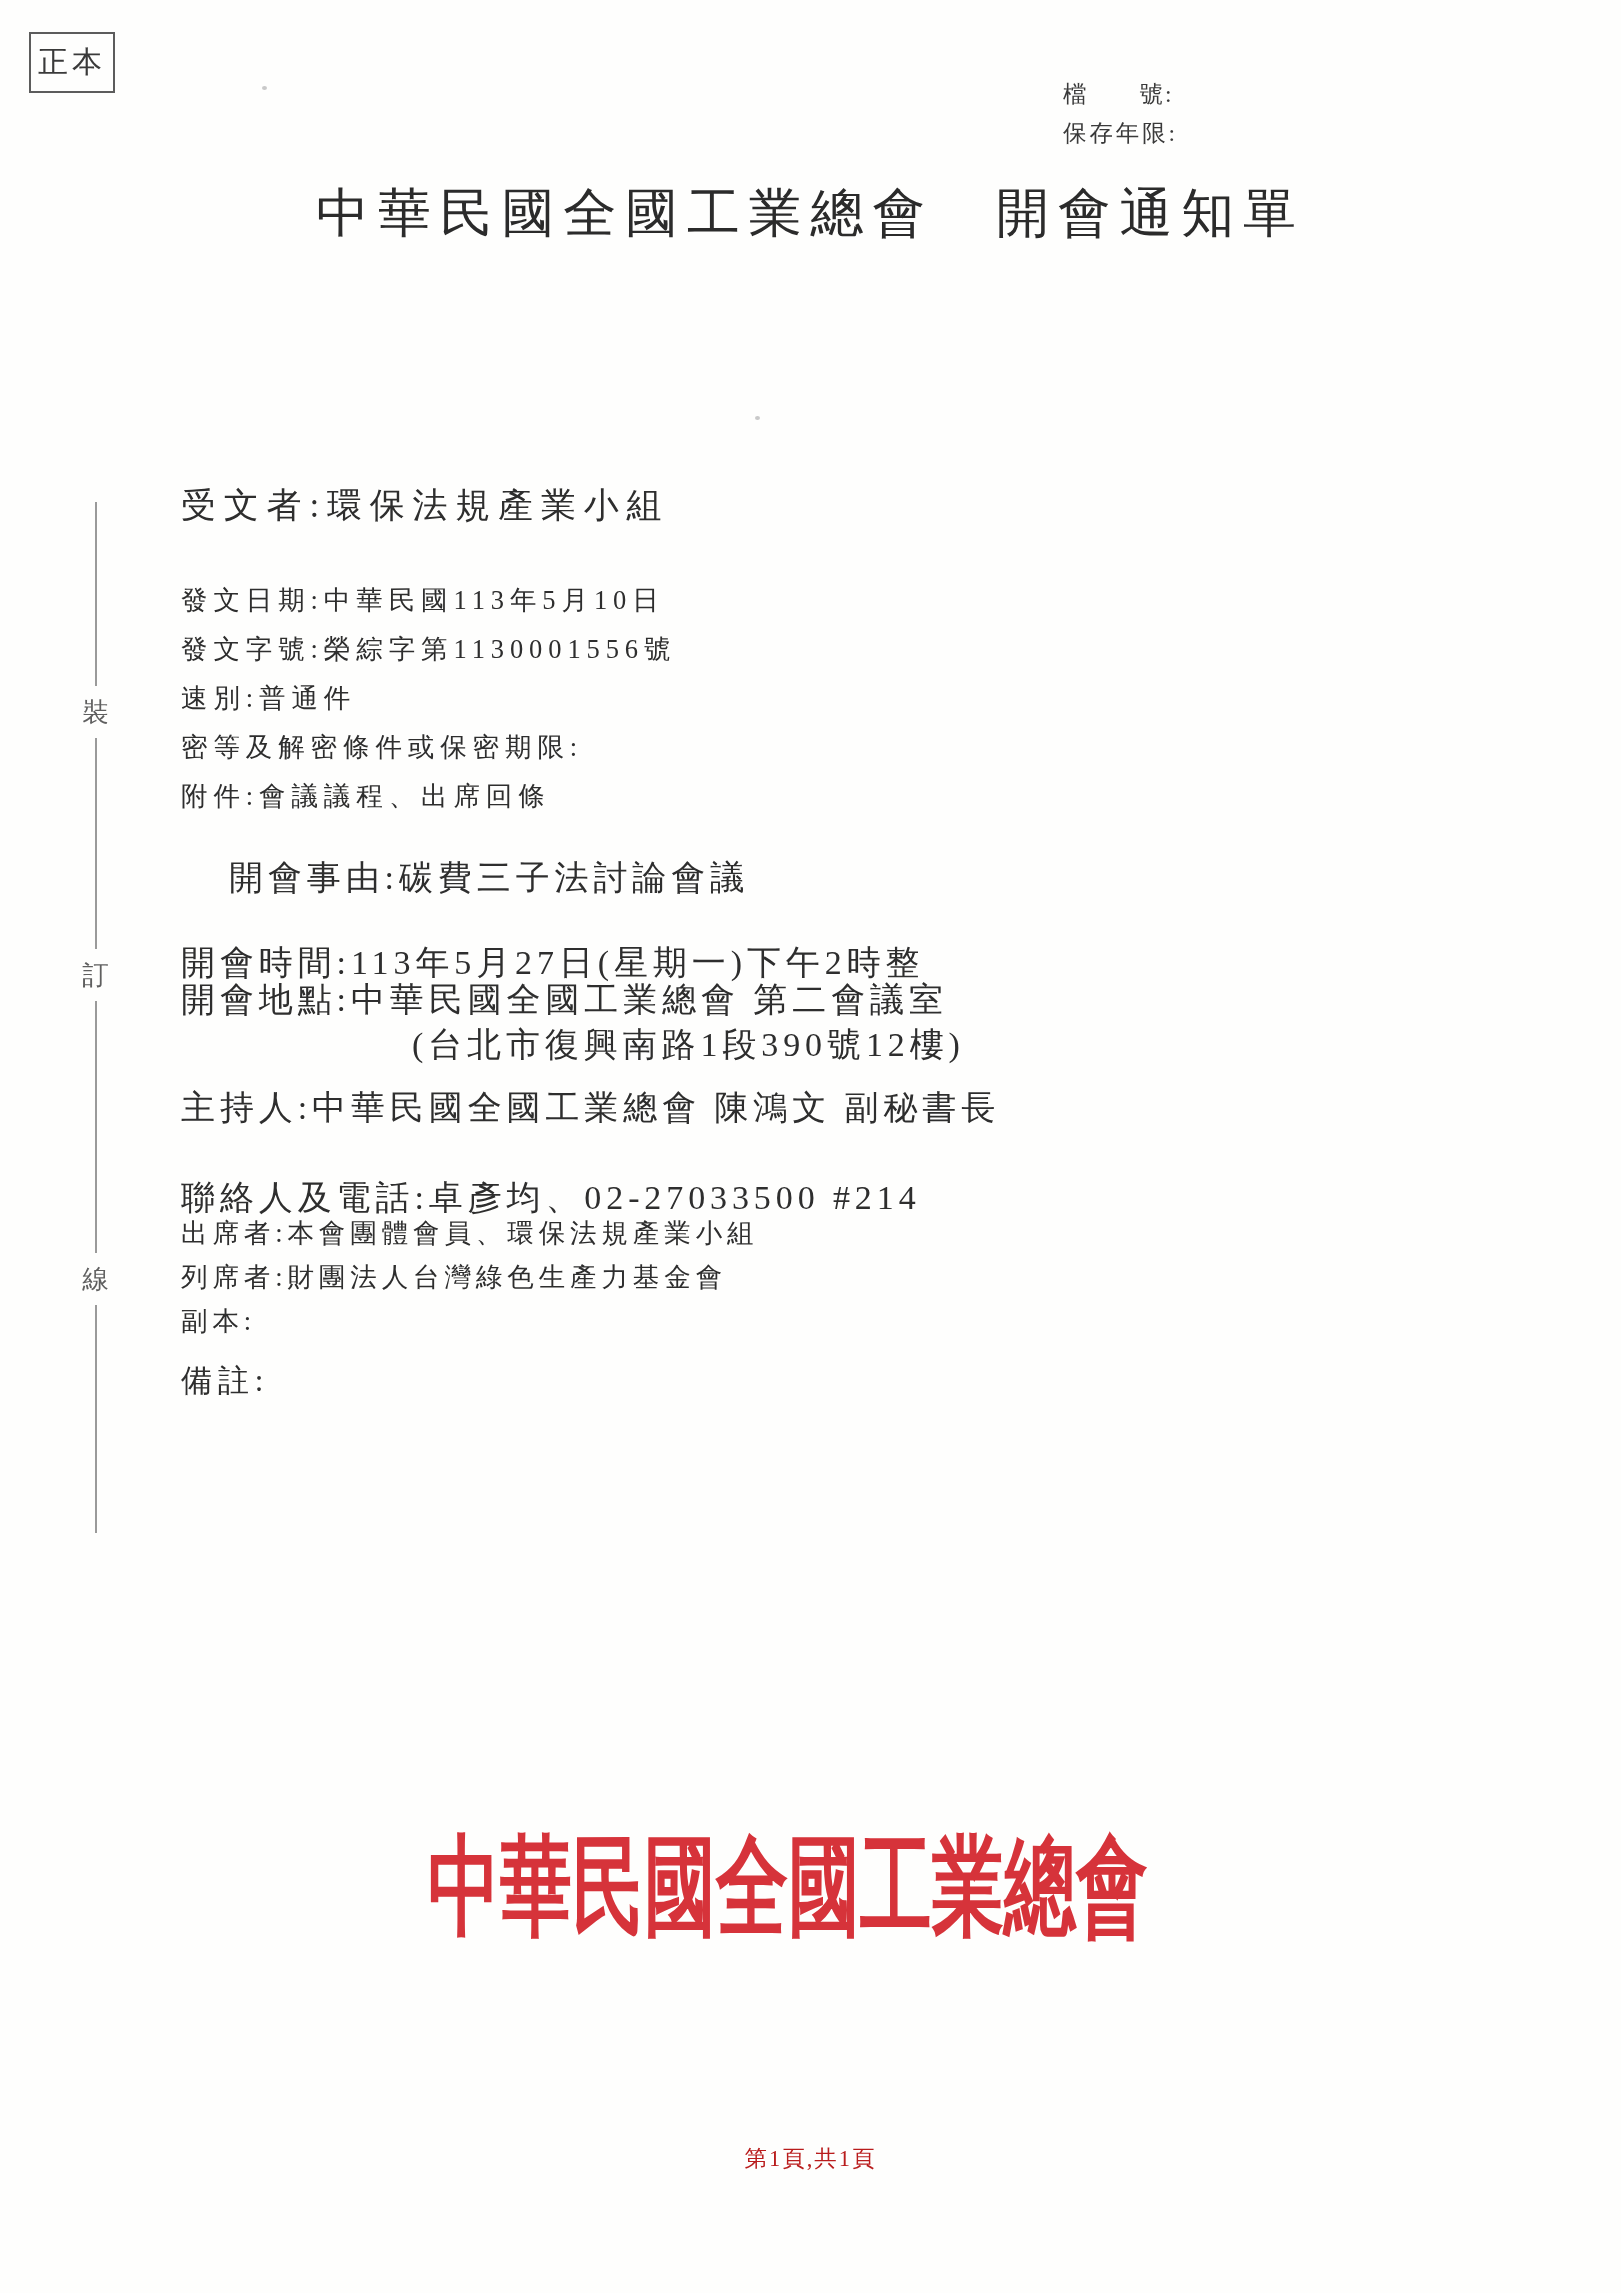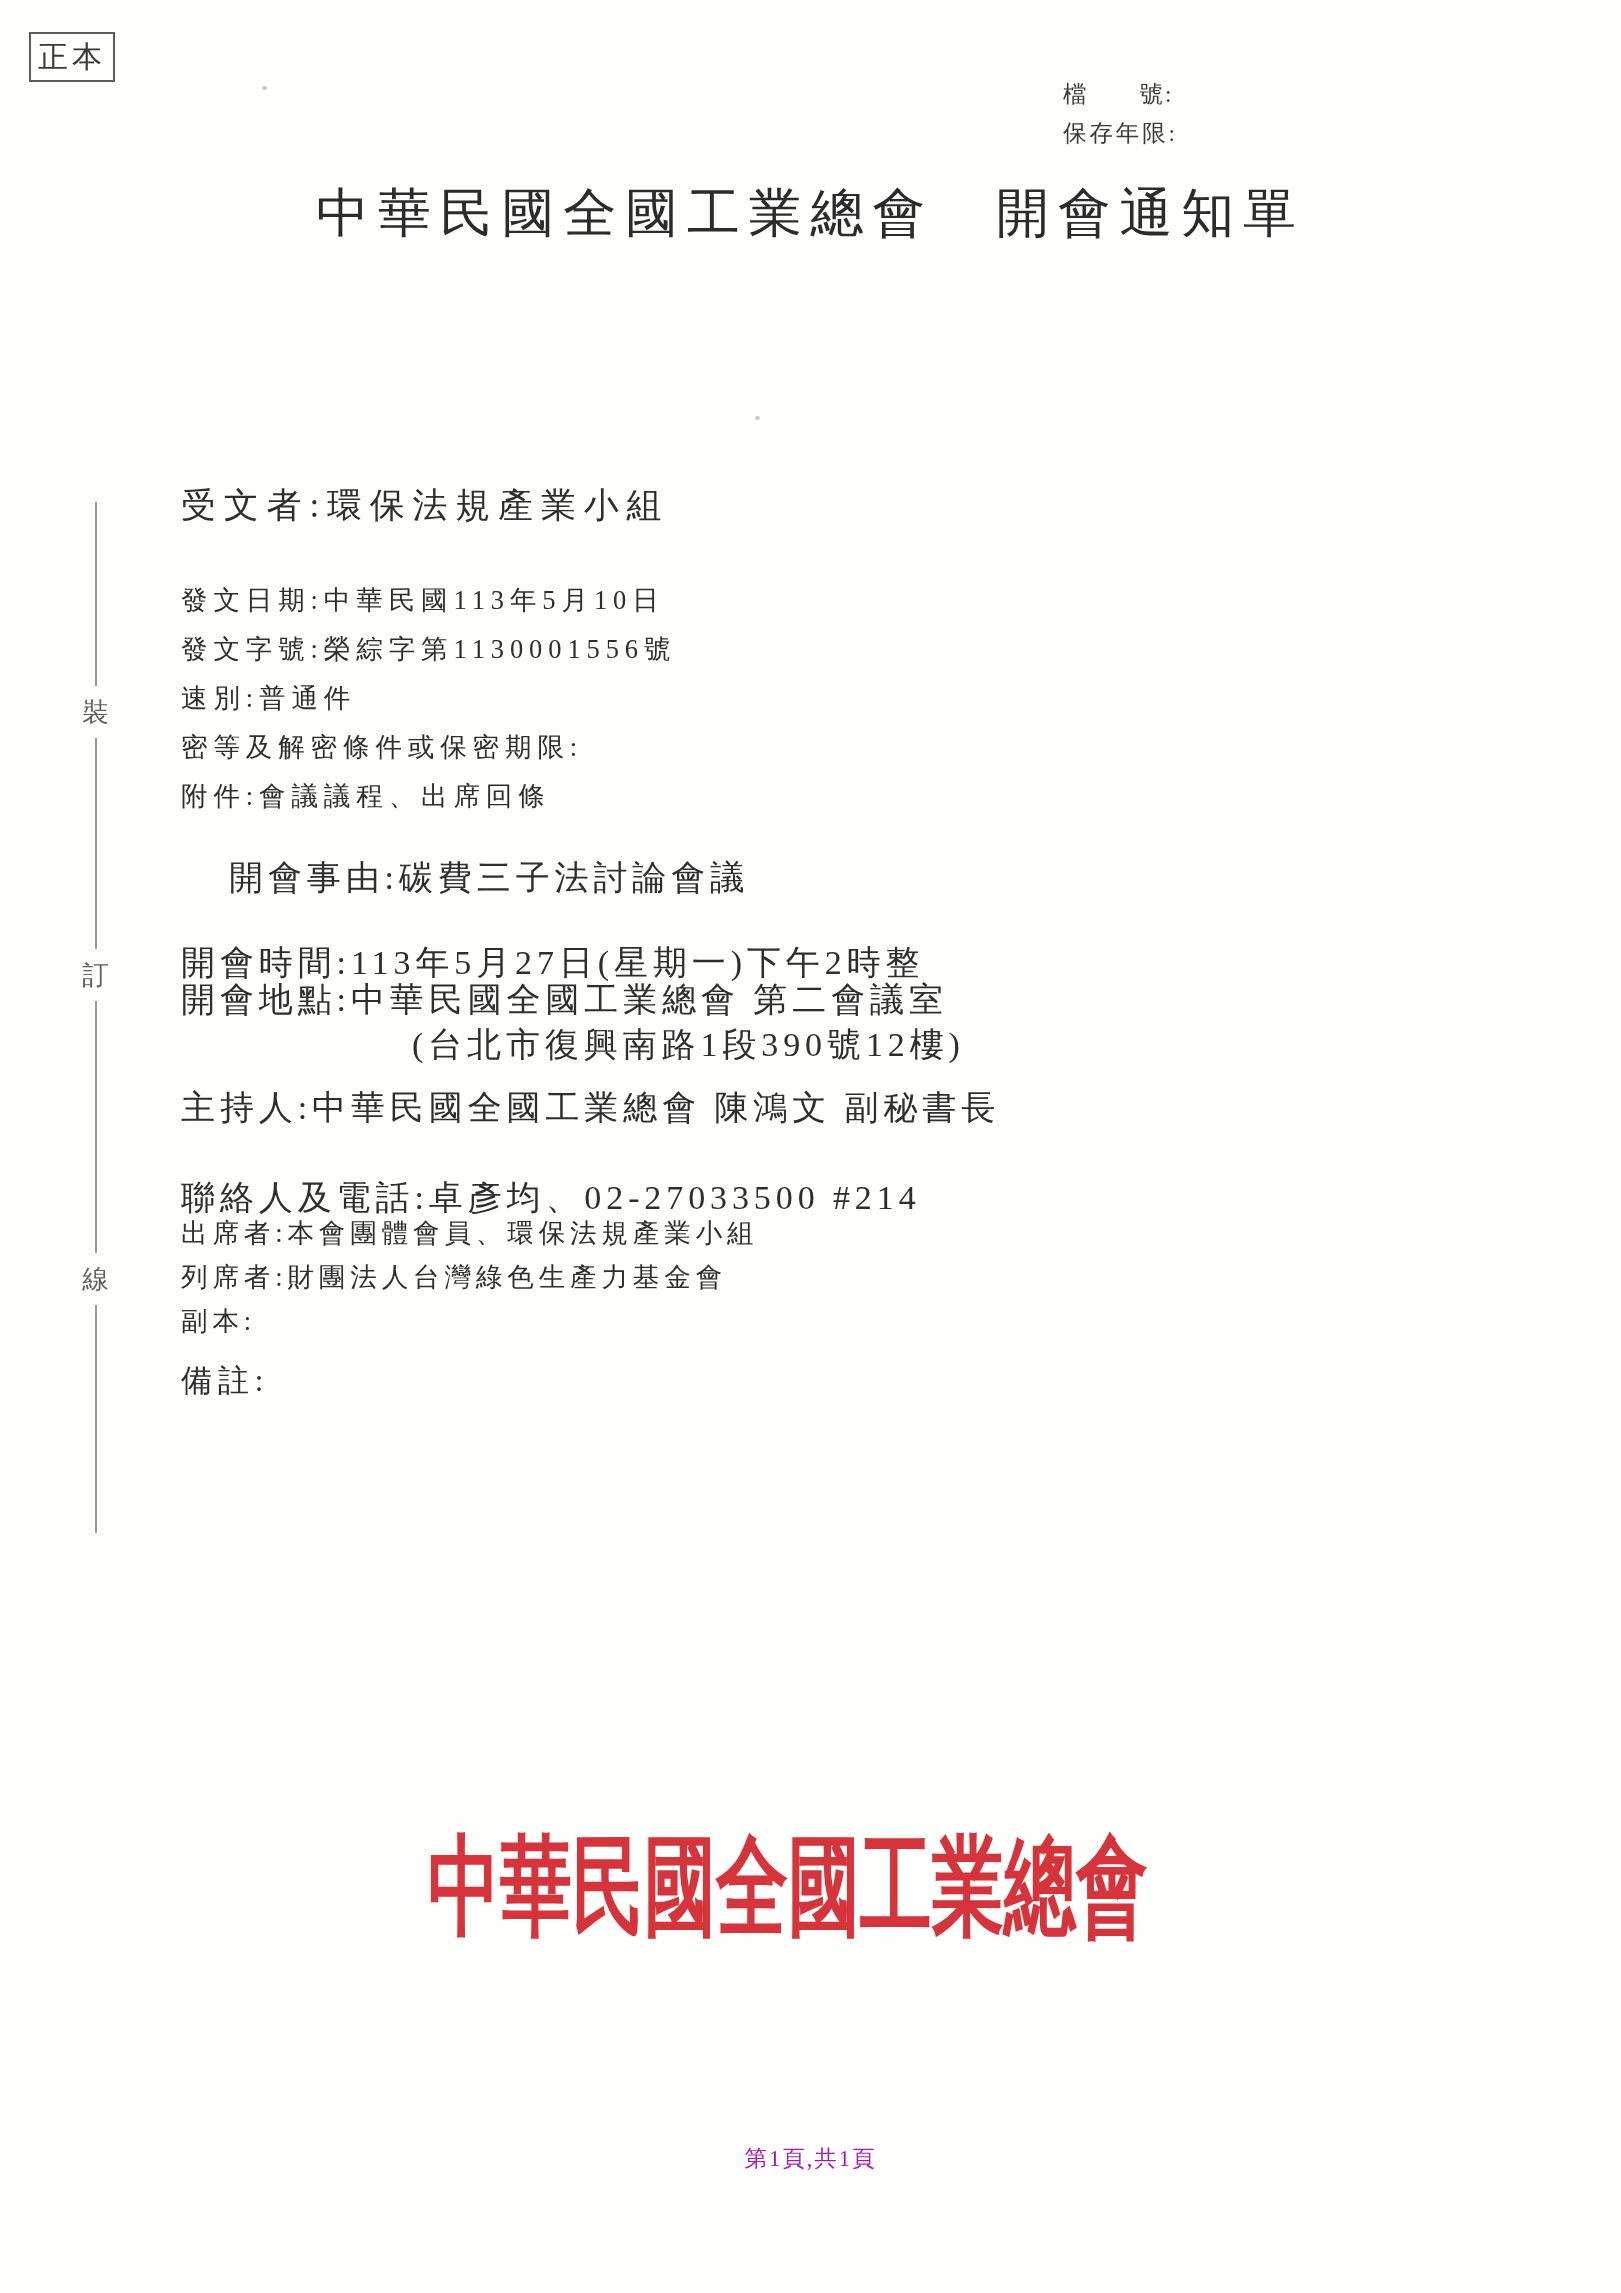--- a/index.html
+++ b/index.html
@@ -12,21 +12,21 @@
     background: #fefefd;
     color: #2e2e2e;
     font-family: "Liberation Serif", "DejaVu Serif", serif;
     overflow: hidden;
   }
   .abs { position: absolute; white-space: nowrap; }
 
   
   .copy-box {
     left: 29px; top: 32px;
-    width: 86px; height: 50px;
+    width: 86px; height: 61px;
     border: 2.9px solid #5c5c5c;
     display: flex; align-items: center; justify-content: center;
     font-size: 30px; letter-spacing: 3.9px; color: #3a3a3a;
   }
 
   
   .hdr-right { left: 1063px; top: 39px; font-size: 23.5px; color: #3a3a3a; line-height: 39px; }
   .hdr-right .row1 { letter-spacing: 2px; margin-top: 36px; }
   .hdr-right .row2 { letter-spacing: 2.9px; }
 
@@ -75,21 +75,21 @@
     left: 428px; top: 1815px; width: 716px;
     font-size: 72px; font-weight: bold;
     letter-spacing: 0px;
     transform: scaleY(1.52); transform-origin: top left;
     opacity: 0.93;
     white-space: nowrap;
   }
 
   
   .footer { left: 0; top: 2143px; width: 100%; text-align: center;
-            font-size: 22.5px; letter-spacing: 2px; color: #a21caf; }
+            font-size: 22.5px; letter-spacing: 2px; color: #b91c1c; }
 
   
   .speck { width: 4.9px; height: 3.9px; background: #c9c9c9; border-radius: 50%; }
 </style>
 </head>
 <body>
 
 <div class="page">
 
   <div class="abs copy-box">

